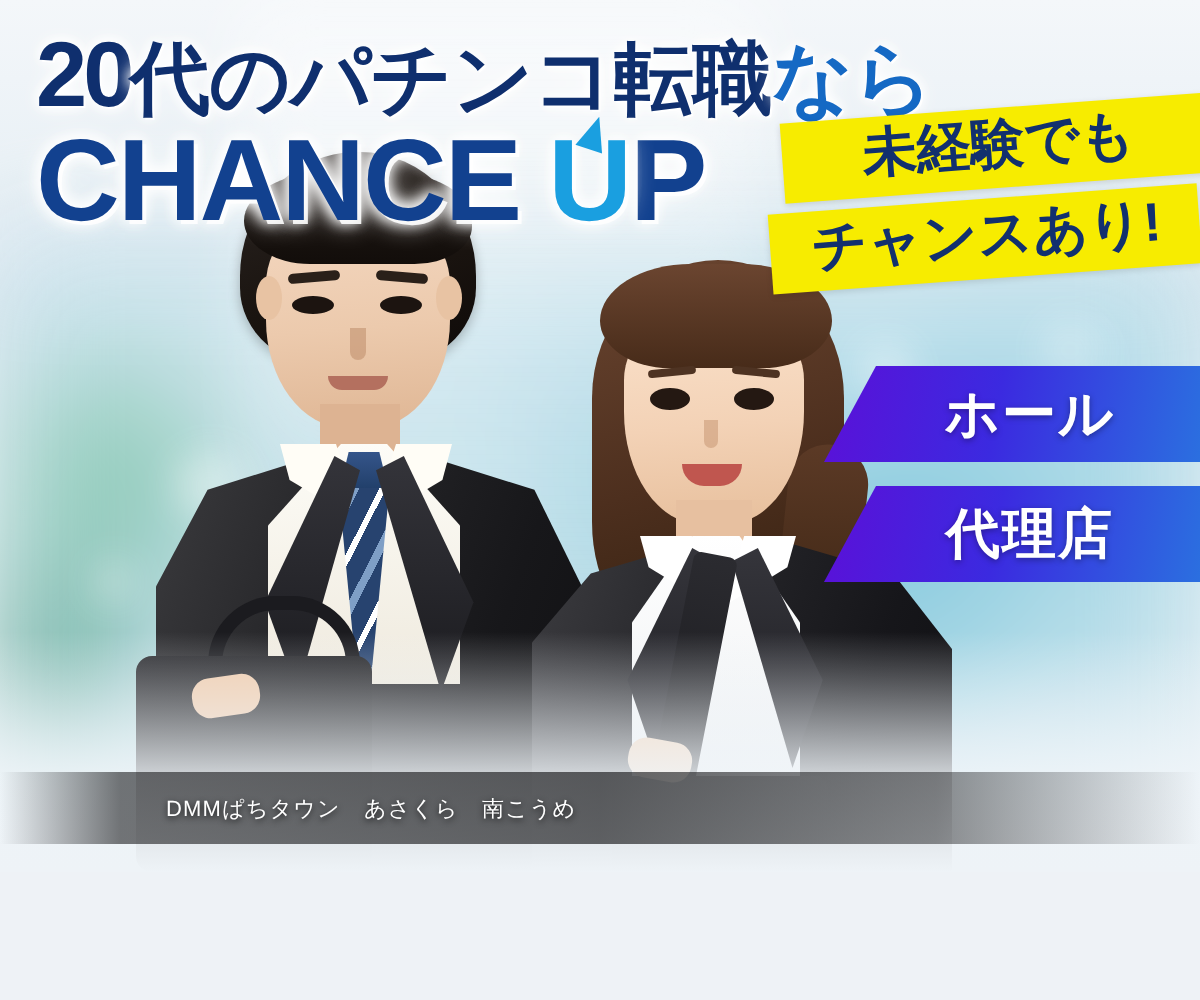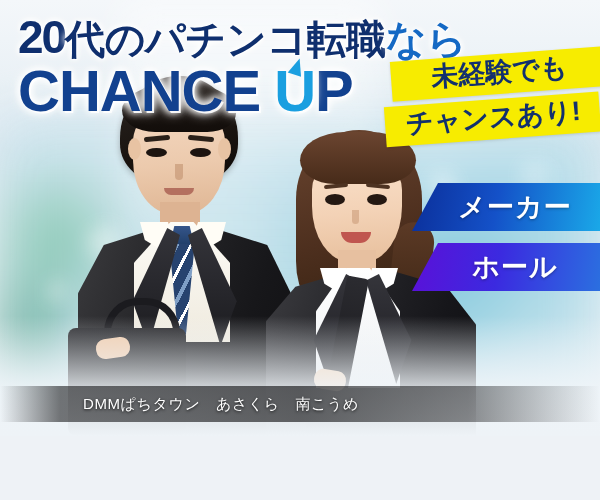--- a/index.html
+++ b/index.html
@@ -233,21 +233,21 @@
   .cat.v-purple{background:linear-gradient(100deg,#5b10d8 0%,#3b2ae0 46%,#2b6fe0 100%);}
   .cat.v-cyan{background:linear-gradient(100deg,#0f3fb4 0%,#1870d8 45%,#1fb4e8 100%);}
 
   
   .caption-strip{
     position:absolute;left:0;bottom:14px;width:600px;height:36px;z-index:8;
     background:linear-gradient(90deg,rgba(10,10,12,0) 0%,rgba(10,10,12,.55) 10%,rgba(10,10,12,.62) 50%,rgba(10,10,12,.45) 78%,rgba(10,10,12,0) 100%);
     display:flex;align-items:center;
   }
   .caption-strip .txt{
-    color:#ffffff;font-size:15px;font-weight:400;letter-spacing:.6px;
+    color:#ffffff;font-size:11px;font-weight:400;letter-spacing:.6px;
     margin-left:48px;white-space:pre;
     text-shadow:0 1px 3px rgba(0,0,0,.8);
     padding-left:35px;
   }
 </style>
 </head>
 <body>
 
 <div id="banner">
 
@@ -318,25 +318,25 @@
     <div class="line1"><span class="num">20</span><span>代のパチンコ転職</span><span class="nara">なら</span></div>
     <div class="line2"><span>CHANCE</span><span class="up-u"><span class="arrow"></span><span>U</span></span><span class="up-p">P</span></div>
   </div>
 
   <div class="badges">
     <div class="badge b1">未経験でも</div>
     <div class="badge b2">チャンスあり!</div>
   </div>
 
   <div class="cats">
-    <div class="cat v-blue">
-        <span>メーカー</span>
-      </div>
     <div class="cat v-purple">
         <span>ホール</span>
       </div>
+    <div class="cat v-purple">
+        <span>代理店</span>
+      </div>
   </div>
 
   <div class="caption-strip">
     <div class="txt">DMMぱちタウン　あさくら　南こうめ</div>
   </div>
 
 </div>
 
 </body></html>

